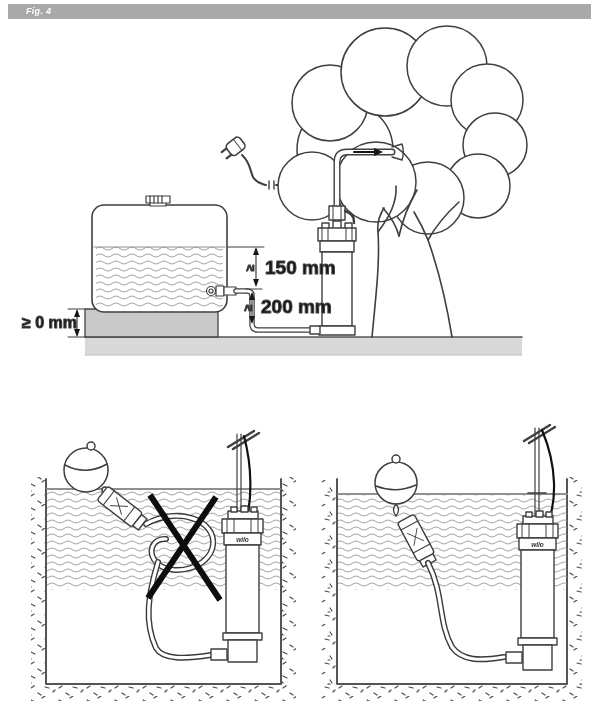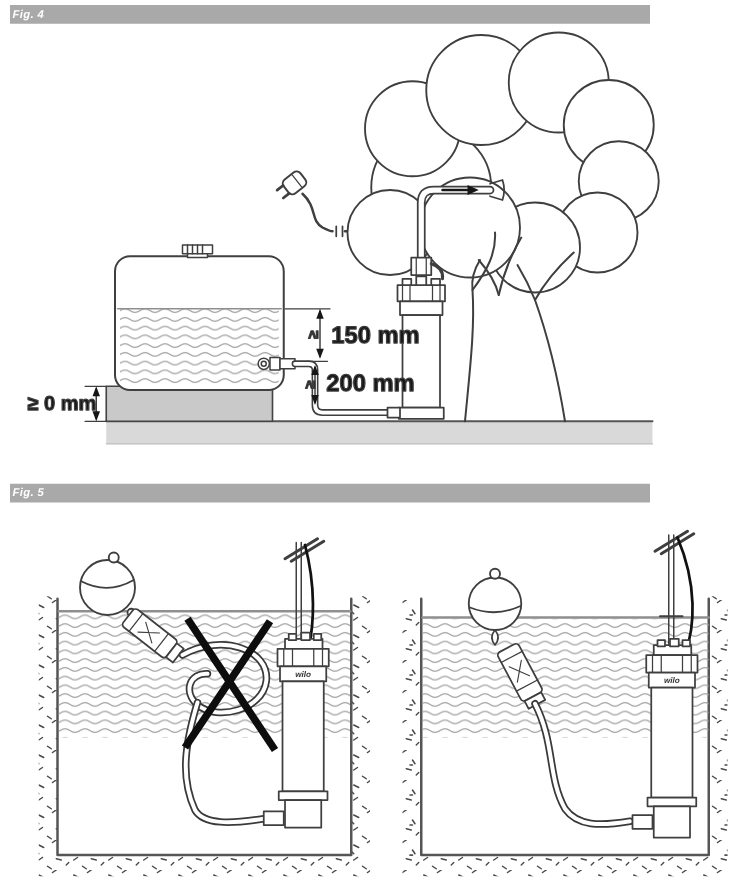--- a/index.html
+++ b/index.html
@@ -1,37 +1,34 @@
 <!DOCTYPE html>
 <html><head>
 <meta charset="utf-8">
 <style>
   html,body{margin:0;padding:0;background:#fff;}
   body{font-family:"Liberation Sans", sans-serif;}
   .page{position:relative;width:601px;height:702px;background:#fff;overflow:hidden;}
-  .figbar{position:absolute;left:8px;width:512px;height:15px;background:#a9a9a9;
+  .figbar{position:absolute;left:8px;width:583px;height:15px;background:#a9a9a9;
           color:#fff;font-size:9px;font-weight:bold;font-style:italic;
-          line-height:15px;padding-left:2px;box-sizing:border-box;letter-spacing:.3px;}
+          line-height:15px;padding-left:18px;box-sizing:border-box;letter-spacing:.3px;}
   #bar4{top:4px;} #bar5{top:387px;}
   svg text{font-family:"Liberation Sans", sans-serif;}
   .dimtxt{font-size:19px;font-weight:bold;fill:#161616;}
   .dimtxt-sm{font-size:16px;font-weight:bold;fill:#161616;}
   .gte{font-size:12px;font-weight:bold;fill:#161616;}
   .brand{font-size:6.5px;font-weight:bold;font-style:italic;fill:#333;text-anchor:middle;}
 </style>
 </head>
 <body>
 
 <div class="page">
 
   <div id="bar4" class="figbar">
     <span>Fig. 4</span>
-  </div>
-  <div id="bar5" class="figbar">
-    <span>Fig. 5</span>
   </div>
 
   <svg width="601" height="702" viewBox="0 0 601 702" style="position:absolute;top:0;left:0;" stroke-linecap="round" stroke-linejoin="round">
     <defs>
       <pattern id="waves" width="16" height="7" patternUnits="userSpaceOnUse">
         <path d="M0,3.5 Q4,0.5 8,3.5 T16,3.5" fill="none" stroke="#a0a0a0" stroke-width="1"></path>
       </pattern>
       <pattern id="stipple" width="28" height="24" patternUnits="userSpaceOnUse">
         <g stroke="#4a4a4a" stroke-width="1.2" fill="none">
           <path d="M3,4 l4,2"></path>

